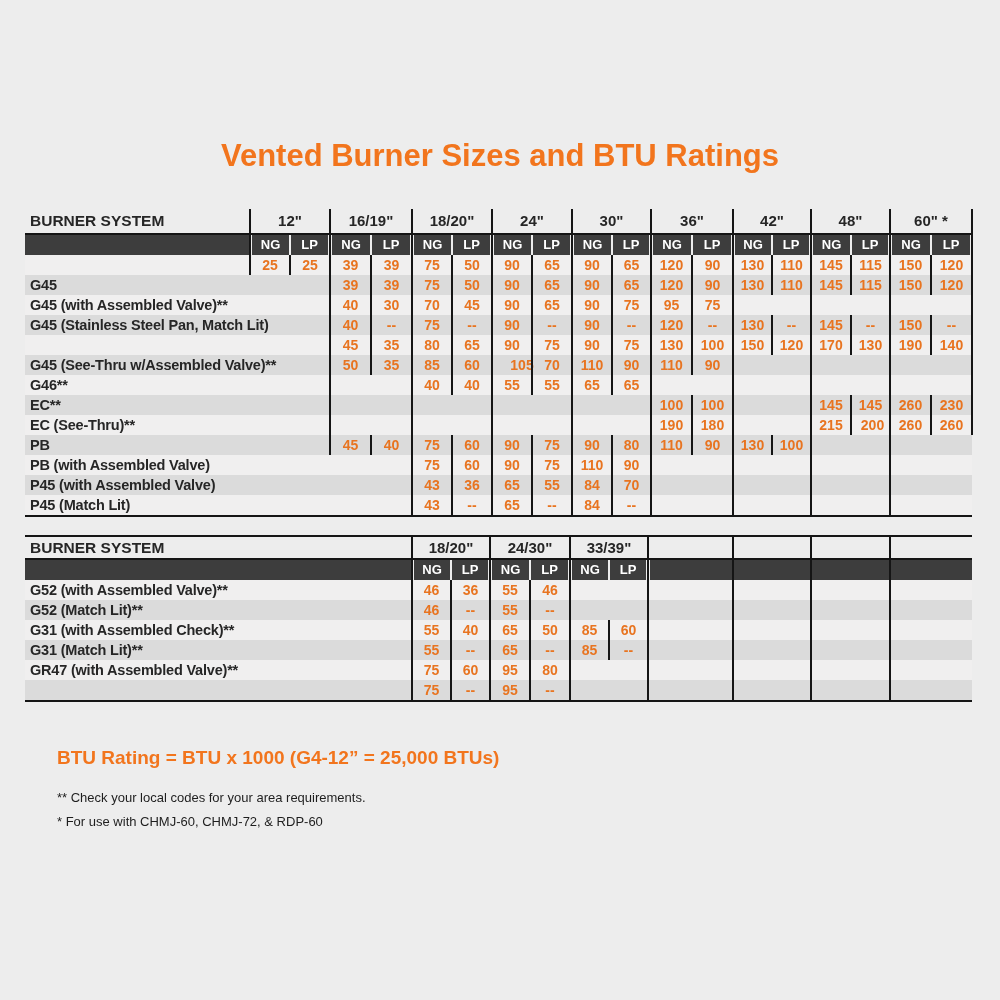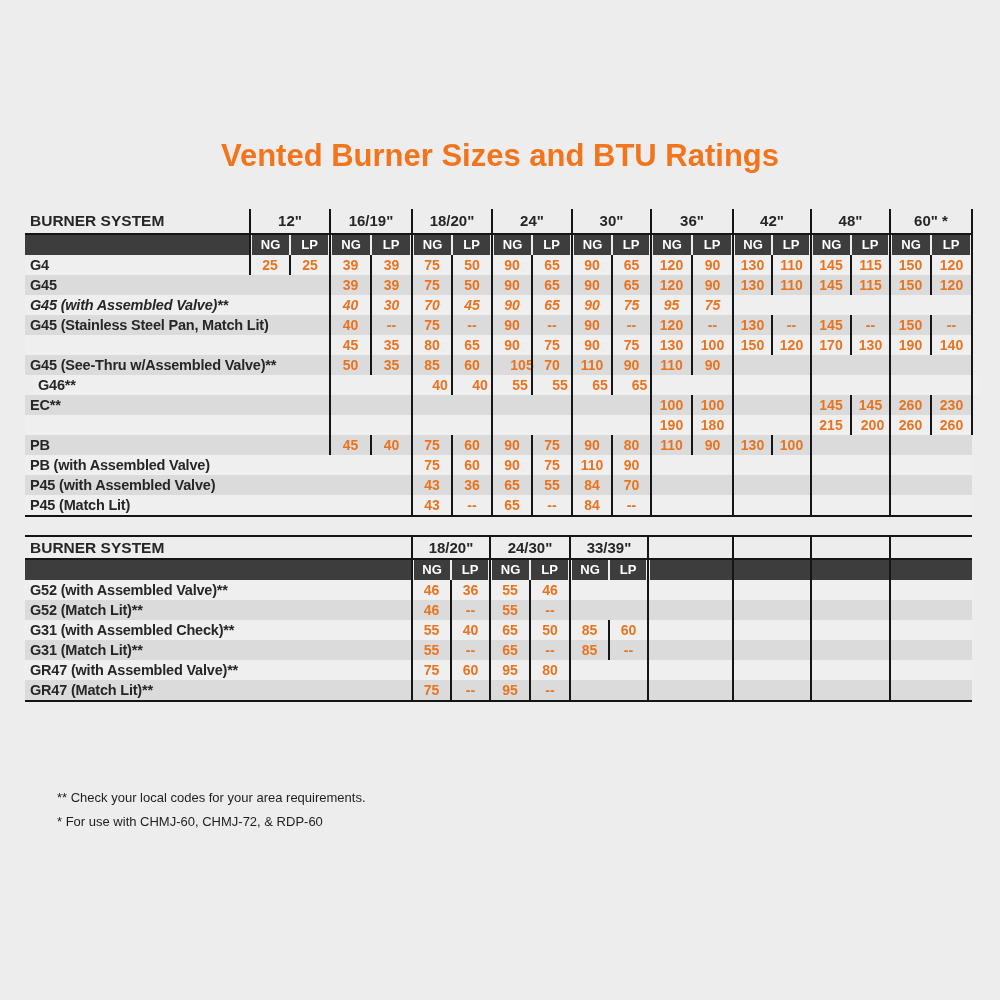--- a/index.html
+++ b/index.html
@@ -54,21 +54,20 @@
       <div class="band band-txt" style="left: 588px; top: 26px; width: 36px; height: 20px; line-height: 20px;">LP</div>
       <div class="band band-txt" style="left: 628px; top: 26px; width: 38px; height: 20px; line-height: 20px;">NG</div>
       <div class="band band-txt" style="left: 668px; top: 26px; width: 38px; height: 20px; line-height: 20px;">LP</div>
       <div class="band band-txt" style="left: 710px; top: 26px; width: 36px; height: 20px; line-height: 20px;">NG</div>
       <div class="band band-txt" style="left: 748px; top: 26px; width: 36px; height: 20px; line-height: 20px;">LP</div>
       <div class="band band-txt" style="left: 788px; top: 26px; width: 37px; height: 20px; line-height: 20px;">NG</div>
       <div class="band band-txt" style="left: 827px; top: 26px; width: 36px; height: 20px; line-height: 20px;">LP</div>
       <div class="band band-txt" style="left: 867px; top: 26px; width: 38px; height: 20px; line-height: 20px;">NG</div>
       <div class="band band-txt" style="left: 907px; top: 26px; width: 38px; height: 20px; line-height: 20px;">LP</div>
       <div class="row light" style="left: 0px; top: 46px; width: 947px; height: 20px;">
-        <div class="rlabel" style="left: 5px; top: 0px; width: 220px; height: 20px; line-height: 20px;">G4</div>
         <div class="val" style="left: 225px; top: 0px; width: 40px; height: 20px; line-height: 20px;">25</div>
         <div class="val" style="left: 265px; top: 0px; width: 40px; height: 20px; line-height: 20px;">25</div>
         <div class="val" style="left: 305px; top: 0px; width: 41px; height: 20px; line-height: 20px;">39</div>
         <div class="val" style="left: 346px; top: 0px; width: 41px; height: 20px; line-height: 20px;">39</div>
         <div class="val" style="left: 387px; top: 0px; width: 40px; height: 20px; line-height: 20px;">75</div>
         <div class="val" style="left: 427px; top: 0px; width: 40px; height: 20px; line-height: 20px;">50</div>
         <div class="val" style="left: 467px; top: 0px; width: 40px; height: 20px; line-height: 20px;">90</div>
         <div class="val" style="left: 507px; top: 0px; width: 40px; height: 20px; line-height: 20px;">65</div>
         <div class="val" style="left: 547px; top: 0px; width: 40px; height: 20px; line-height: 20px;">90</div>
         <div class="val" style="left: 587px; top: 0px; width: 39px; height: 20px; line-height: 20px;">65</div>
@@ -93,21 +92,21 @@
         <div class="val" style="left: 587px; top: 0px; width: 39px; height: 20px; line-height: 20px;">65</div>
         <div class="val" style="left: 626px; top: 0px; width: 41px; height: 20px; line-height: 20px;">120</div>
         <div class="val" style="left: 667px; top: 0px; width: 41px; height: 20px; line-height: 20px;">90</div>
         <div class="val" style="left: 708px; top: 0px; width: 39px; height: 20px; line-height: 20px;">130</div>
         <div class="val" style="left: 747px; top: 0px; width: 39px; height: 20px; line-height: 20px;">110</div>
         <div class="val" style="left: 786px; top: 0px; width: 40px; height: 20px; line-height: 20px;">145</div>
         <div class="val" style="left: 826px; top: 0px; width: 39px; height: 20px; line-height: 20px;">115</div>
         <div class="val" style="left: 865px; top: 0px; width: 41px; height: 20px; line-height: 20px;">150</div>
         <div class="val" style="left: 906px; top: 0px; width: 41px; height: 20px; line-height: 20px;">120</div>
       </div>
-      <div class="row light" style="left: 0px; top: 86px; width: 947px; height: 20px; font-style: italic;">
+      <div class="row light" style="left: 0px; top: 86px; width: 947px; height: 20px;">
         <div class="rlabel" style="left: 5px; top: 0px; width: 220px; height: 20px; line-height: 20px;">G45 (with Assembled Valve)**</div>
         <div class="val" style="left: 305px; top: 0px; width: 41px; height: 20px; line-height: 20px;">40</div>
         <div class="val" style="left: 346px; top: 0px; width: 41px; height: 20px; line-height: 20px;">30</div>
         <div class="val" style="left: 387px; top: 0px; width: 40px; height: 20px; line-height: 20px;">70</div>
         <div class="val" style="left: 427px; top: 0px; width: 40px; height: 20px; line-height: 20px;">45</div>
         <div class="val" style="left: 467px; top: 0px; width: 40px; height: 20px; line-height: 20px;">90</div>
         <div class="val" style="left: 507px; top: 0px; width: 40px; height: 20px; line-height: 20px;">65</div>
         <div class="val" style="left: 547px; top: 0px; width: 40px; height: 20px; line-height: 20px;">90</div>
         <div class="val" style="left: 587px; top: 0px; width: 39px; height: 20px; line-height: 20px;">75</div>
         <div class="val" style="left: 626px; top: 0px; width: 41px; height: 20px; line-height: 20px;">95</div>
@@ -156,39 +155,40 @@
         <div class="val" style="left: 346px; top: 0px; width: 41px; height: 20px; line-height: 20px;">35</div>
         <div class="val" style="left: 387px; top: 0px; width: 40px; height: 20px; line-height: 20px;">85</div>
         <div class="val" style="left: 427px; top: 0px; width: 40px; height: 20px; line-height: 20px;">60</div>
         <div class="val" style="left: 467px; top: 0px; width: 60px; height: 20px; line-height: 20px;">105</div>
         <div class="val" style="left: 507px; top: 0px; width: 40px; height: 20px; line-height: 20px;">70</div>
         <div class="val" style="left: 547px; top: 0px; width: 40px; height: 20px; line-height: 20px;">110</div>
         <div class="val" style="left: 587px; top: 0px; width: 39px; height: 20px; line-height: 20px;">90</div>
         <div class="val" style="left: 626px; top: 0px; width: 41px; height: 20px; line-height: 20px;">110</div>
         <div class="val" style="left: 667px; top: 0px; width: 41px; height: 20px; line-height: 20px;">90</div>
       </div>
-      <div class="row light" style="left: 0px; top: 166px; width: 947px; height: 20px; margin-left: 8px;">
+      <div class="row light" style="left: 0px; top: 166px; width: 947px; height: 20px;">
         <div class="rlabel" style="left: 5px; top: 0px; width: 220px; height: 20px; line-height: 20px;">G46**</div>
         <div class="val" style="left: 387px; top: 0px; width: 40px; height: 20px; line-height: 20px;">40</div>
         <div class="val" style="left: 427px; top: 0px; width: 40px; height: 20px; line-height: 20px;">40</div>
         <div class="val" style="left: 467px; top: 0px; width: 40px; height: 20px; line-height: 20px;">55</div>
         <div class="val" style="left: 507px; top: 0px; width: 40px; height: 20px; line-height: 20px;">55</div>
         <div class="val" style="left: 547px; top: 0px; width: 40px; height: 20px; line-height: 20px;">65</div>
         <div class="val" style="left: 587px; top: 0px; width: 39px; height: 20px; line-height: 20px;">65</div>
       </div>
       <div class="row dark" style="left: 0px; top: 186px; width: 947px; height: 20px;">
         <div class="rlabel" style="left: 5px; top: 0px; width: 220px; height: 20px; line-height: 20px;">EC**</div>
         <div class="val" style="left: 626px; top: 0px; width: 41px; height: 20px; line-height: 20px;">100</div>
         <div class="val" style="left: 667px; top: 0px; width: 41px; height: 20px; line-height: 20px;">100</div>
         <div class="val" style="left: 786px; top: 0px; width: 40px; height: 20px; line-height: 20px;">145</div>
         <div class="val" style="left: 826px; top: 0px; width: 39px; height: 20px; line-height: 20px;">145</div>
         <div class="val" style="left: 865px; top: 0px; width: 41px; height: 20px; line-height: 20px;">260</div>
         <div class="val" style="left: 906px; top: 0px; width: 41px; height: 20px; line-height: 20px;">230</div>
       </div>
       <div class="row light" style="left: 0px; top: 206px; width: 947px; height: 20px;">
+        <div class="rlabel" style="left: 5px; top: 0px; width: 220px; height: 20px; line-height: 20px;">EC (See-Thru)**</div>
         <div class="val" style="left: 626px; top: 0px; width: 41px; height: 20px; line-height: 20px;">190</div>
         <div class="val" style="left: 667px; top: 0px; width: 41px; height: 20px; line-height: 20px;">180</div>
         <div class="val" style="left: 786px; top: 0px; width: 40px; height: 20px; line-height: 20px;">215</div>
         <div class="val" style="left: 826px; top: 0px; width: 43px; height: 20px; line-height: 20px;">200</div>
         <div class="val" style="left: 865px; top: 0px; width: 41px; height: 20px; line-height: 20px;">260</div>
         <div class="val" style="left: 906px; top: 0px; width: 41px; height: 20px; line-height: 20px;">260</div>
       </div>
       <div class="row dark" style="left: 0px; top: 226px; width: 947px; height: 20px;">
         <div class="rlabel" style="left: 5px; top: 0px; width: 220px; height: 20px; line-height: 20px;">PB</div>
         <div class="val" style="left: 305px; top: 0px; width: 41px; height: 20px; line-height: 20px;">45</div>
@@ -358,21 +358,20 @@
         <div class="val" style="left: 584px; top: 0px; width: 39px; height: 20px; line-height: 20px;">--</div>
       </div>
       <div class="row light" style="left: 0px; top: 125px; width: 947px; height: 20px;">
         <div class="rlabel" style="left: 5px; top: 0px; width: 382px; height: 20px; line-height: 20px;">GR47 (with Assembled Valve)**</div>
         <div class="val" style="left: 387px; top: 0px; width: 39px; height: 20px; line-height: 20px;">75</div>
         <div class="val" style="left: 426px; top: 0px; width: 39px; height: 20px; line-height: 20px;">60</div>
         <div class="val" style="left: 465px; top: 0px; width: 40px; height: 20px; line-height: 20px;">95</div>
         <div class="val" style="left: 505px; top: 0px; width: 40px; height: 20px; line-height: 20px;">80</div>
       </div>
       <div class="row dark" style="left: 0px; top: 145px; width: 947px; height: 20px;">
-        <div class="rlabel" style="left: 5px; top: 0px; width: 382px; height: 20px; line-height: 20px;">GR47 (Match Lit)**</div>
         <div class="val" style="left: 387px; top: 0px; width: 39px; height: 20px; line-height: 20px;">75</div>
         <div class="val" style="left: 426px; top: 0px; width: 39px; height: 20px; line-height: 20px;">--</div>
         <div class="val" style="left: 465px; top: 0px; width: 40px; height: 20px; line-height: 20px;">95</div>
         <div class="val" style="left: 505px; top: 0px; width: 40px; height: 20px; line-height: 20px;">--</div>
       </div>
       <div class="vline" style="left: 386px; top: 0px; width: 2px; height: 165px;"></div>
       <div class="vline" style="left: 464px; top: 0px; width: 2px; height: 165px;"></div>
       <div class="vline" style="left: 544px; top: 0px; width: 2px; height: 165px;"></div>
       <div class="vline" style="left: 622px; top: 0px; width: 2px; height: 165px;"></div>
       <div class="vline" style="left: 707px; top: 0px; width: 2px; height: 165px;"></div>
@@ -387,15 +386,16 @@
       <div class="vline" style="left: 583px; top: 85px; width: 2px; height: 20px;"></div>
       <div class="vline" style="left: 425px; top: 105px; width: 2px; height: 20px;"></div>
       <div class="vline" style="left: 504px; top: 105px; width: 2px; height: 20px;"></div>
       <div class="vline" style="left: 583px; top: 105px; width: 2px; height: 20px;"></div>
       <div class="vline" style="left: 425px; top: 125px; width: 2px; height: 20px;"></div>
       <div class="vline" style="left: 504px; top: 125px; width: 2px; height: 20px;"></div>
       <div class="vline" style="left: 425px; top: 145px; width: 2px; height: 20px;"></div>
       <div class="vline" style="left: 504px; top: 145px; width: 2px; height: 20px;"></div>
       <div class="hline" style="left: 0px; top: 165px; width: 947px; height: 2px;"></div>
     </div>
+  <div class="formula">BTU Rating = BTU x 1000 (G4-12” = 25,000 BTUs)</div>
   <div class="note n1">** Check your local codes for your area requirements.</div>
   <div class="note n2">* For use with CHMJ-60, CHMJ-72, &amp; RDP-60</div>
 </div>
 
 </body></html>

